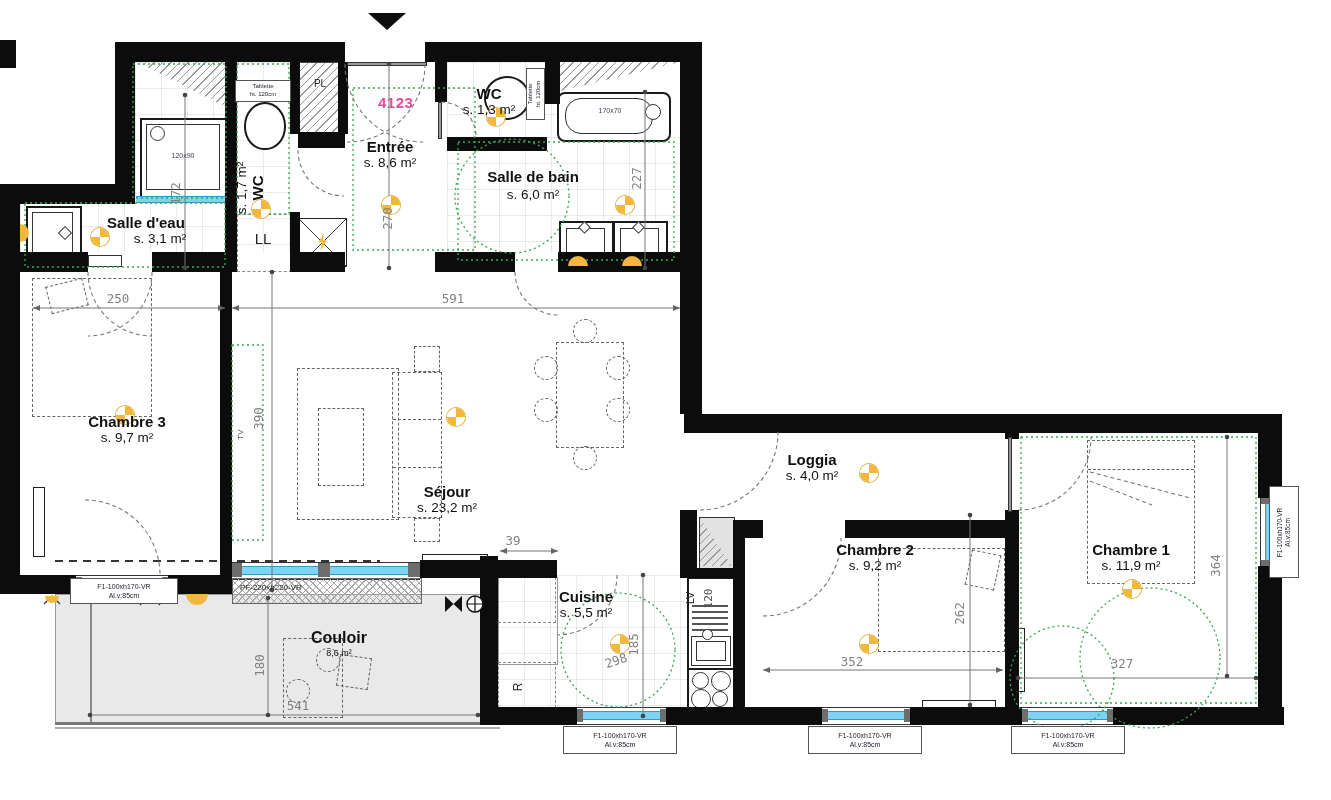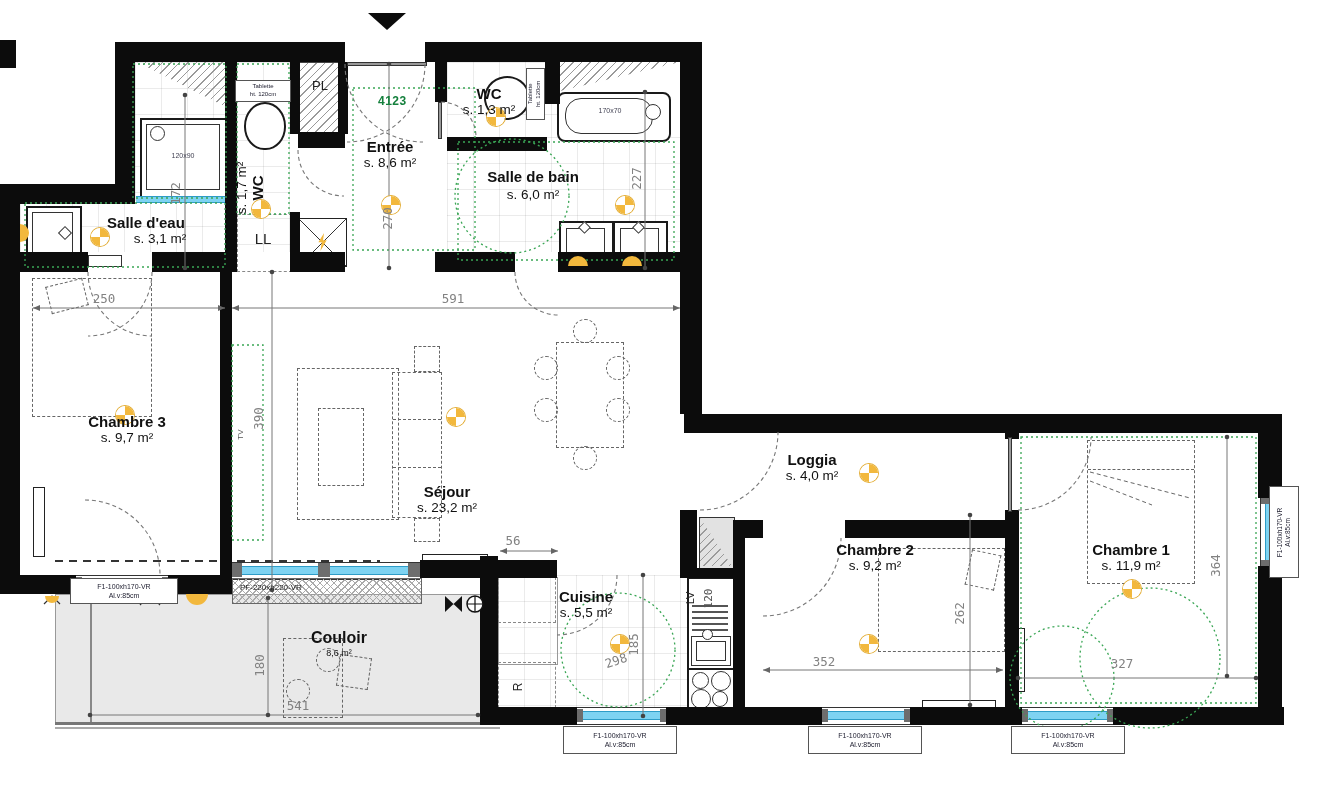--- a/index.html
+++ b/index.html
@@ -16,32 +16,32 @@
         linear-gradient(90deg,rgba(0,0,0,.08) 1px,transparent 1px);background-size:26px 26px}
   .hatch{position:absolute;background-image:repeating-linear-gradient(135deg,#9a9a9a 0 1px,transparent 1px 6px)}
   .xhatch{position:absolute;border:1px solid #666;
         background-image:repeating-linear-gradient(45deg,#aaa 0 1px,transparent 1px 5px),
         repeating-linear-gradient(-45deg,#aaa 0 1px,transparent 1px 5px)}
   .win{position:absolute;background:#fff;border-top:1.5px solid #333;border-bottom:1.5px solid #333}
   .glass{position:absolute;background:#7ed3f2;border-top:1px solid #2e9cc7;border-bottom:1px solid #2e9cc7}
   .glassv{position:absolute;background:#7ed3f2;border-left:1px solid #2e9cc7;border-right:1px solid #2e9cc7}
   .lbl{position:absolute;font-weight:bold;font-size:15px;text-align:center;white-space:nowrap}
   .area{position:absolute;font-size:13.5px;text-align:center;white-space:nowrap}
-  .sm{position:absolute;font-size:13px;color:#222;text-align:center;white-space:nowrap}
+  .sm{position:absolute;font-size:10px;color:#222;text-align:center;white-space:nowrap}
   .dim{position:absolute;font-family:"DejaVu Sans Mono",monospace;font-size:12.5px;color:#828282;
        text-align:center;white-space:nowrap}
   .rot{transform:rotate(-90deg)}
   .tiny{position:absolute;font-size:7px;color:#445;text-align:center;line-height:1.2;white-space:nowrap}
   .wlab{position:absolute;background:#fff;border:1px solid #555;display:flex;flex-direction:column;
         align-items:center;justify-content:center;font-size:7px;color:#223;line-height:1.3;text-align:center}
   .yq{position:absolute;width:18px;height:18px;border-radius:50%;
       background:conic-gradient(#f2b83d 0 90deg,#fff 90deg 180deg,#f2b83d 180deg 270deg,#fff 270deg 360deg);
       box-shadow:0 0 0 1px #e3ae37}
   .yh{position:absolute;background:#f2b83d}
-  .apt{position:absolute;font-weight:bold;font-size:12px;color:#15803d;letter-spacing:.5px}
+  .apt{position:absolute;font-weight:bold;font-size:15px;color:#ec4899;letter-spacing:.5px}
   .tri{position:absolute;left:368px;top:13px;width:0;height:0;border-left:19px solid transparent;
        border-right:19px solid transparent;border-top:17px solid #0c0c0c}
   .bolt{position:absolute;width:13px;height:18px;background:#f2b83d;
         clip-path:polygon(62% 0,18% 52%,44% 52%,34% 100%,82% 40%,54% 40%)}
   .loggia{position:absolute;left:55px;top:594px;width:433px;height:128px;background:#e9e9e9;border:1px solid #999}
   svg.lines{position:absolute;left:0;top:0}
 </style>
 </head>
 <body>
 
@@ -347,33 +347,33 @@
   </div>
   <div class="wlab" style="left:526px;top:68px;width:17px;height:50px;font-size:6px">
     <div style="transform:rotate(-90deg);white-space:nowrap">
       <span>Tablette</span><br>
       <span>ht. 120cm</span>
     </div>
   </div>
   <div class="tiny" style="left:160px;top:152px;width:46px">120x90</div>
   <div class="tiny" style="left:588px;top:107px;width:44px">170x70</div>
 
-  <div class="dim" style="left:86px;top:291px;width:36px">250</div>
+  <div class="dim" style="left:100px;top:291px;width:36px">250</div>
   <div class="dim" style="left:435px;top:291px;width:36px">591</div>
-  <div class="dim" style="left:498px;top:533px;width:30px">56</div>
+  <div class="dim" style="left:498px;top:533px;width:30px">39</div>
   <div class="dim rot" style="left:366px;top:211px;width:42px">270</div>
   <div class="dim rot" style="left:154px;top:186px;width:42px">172</div>
   <div class="dim rot" style="left:615px;top:171px;width:42px">227</div>
   <div class="dim rot" style="left:237px;top:411px;width:42px">390</div>
   <div class="dim rot" style="left:612px;top:637px;width:42px">185</div>
   <div class="dim" style="left:596px;top:653px;width:40px;transform:rotate(-18deg)">298</div>
   <div class="dim" style="left:278px;top:698px;width:40px">541</div>
   <div class="dim rot" style="left:238px;top:658px;width:42px">180</div>
   <div class="dim rot" style="left:938px;top:606px;width:42px">262</div>
-  <div class="dim" style="left:804px;top:654px;width:40px">352</div>
+  <div class="dim" style="left:832px;top:654px;width:40px">352</div>
   <div class="dim" style="left:1102px;top:656px;width:40px">327</div>
   <div class="dim rot" style="left:1194px;top:558px;width:42px">364</div>
 
   <div class="wlab" style="left:70px;top:578px;width:106px;height:24px">
     <span>F1-100xh170-VR</span>
     <span>Al.v:85cm</span>
   </div>
   <div class="wlab" style="left:563px;top:726px;width:112px;height:26px">
     <span>F1-100xh170-VR</span>
     <span>Al.v:85cm</span>

